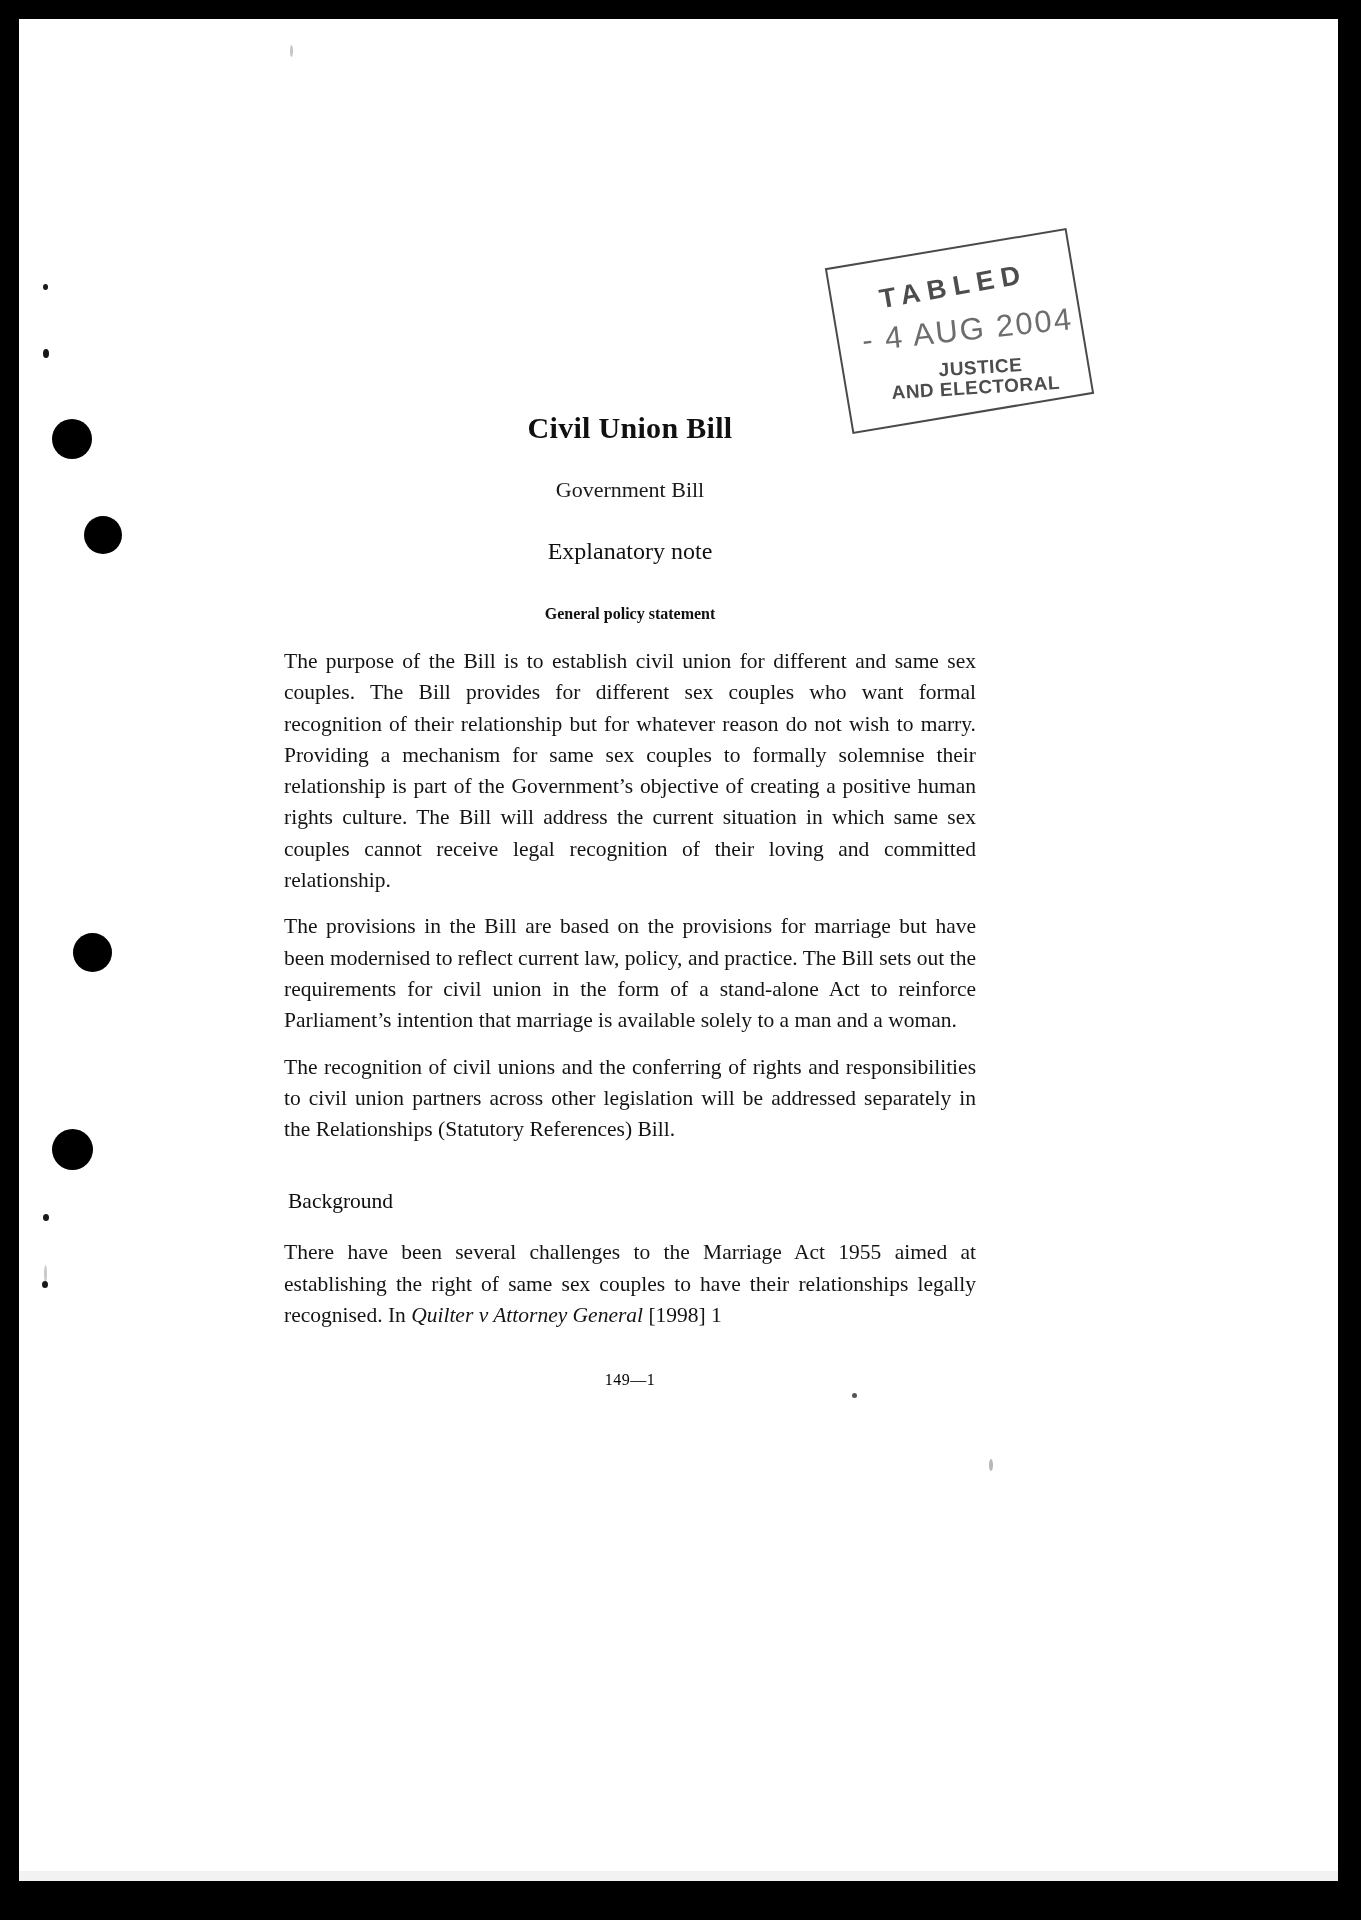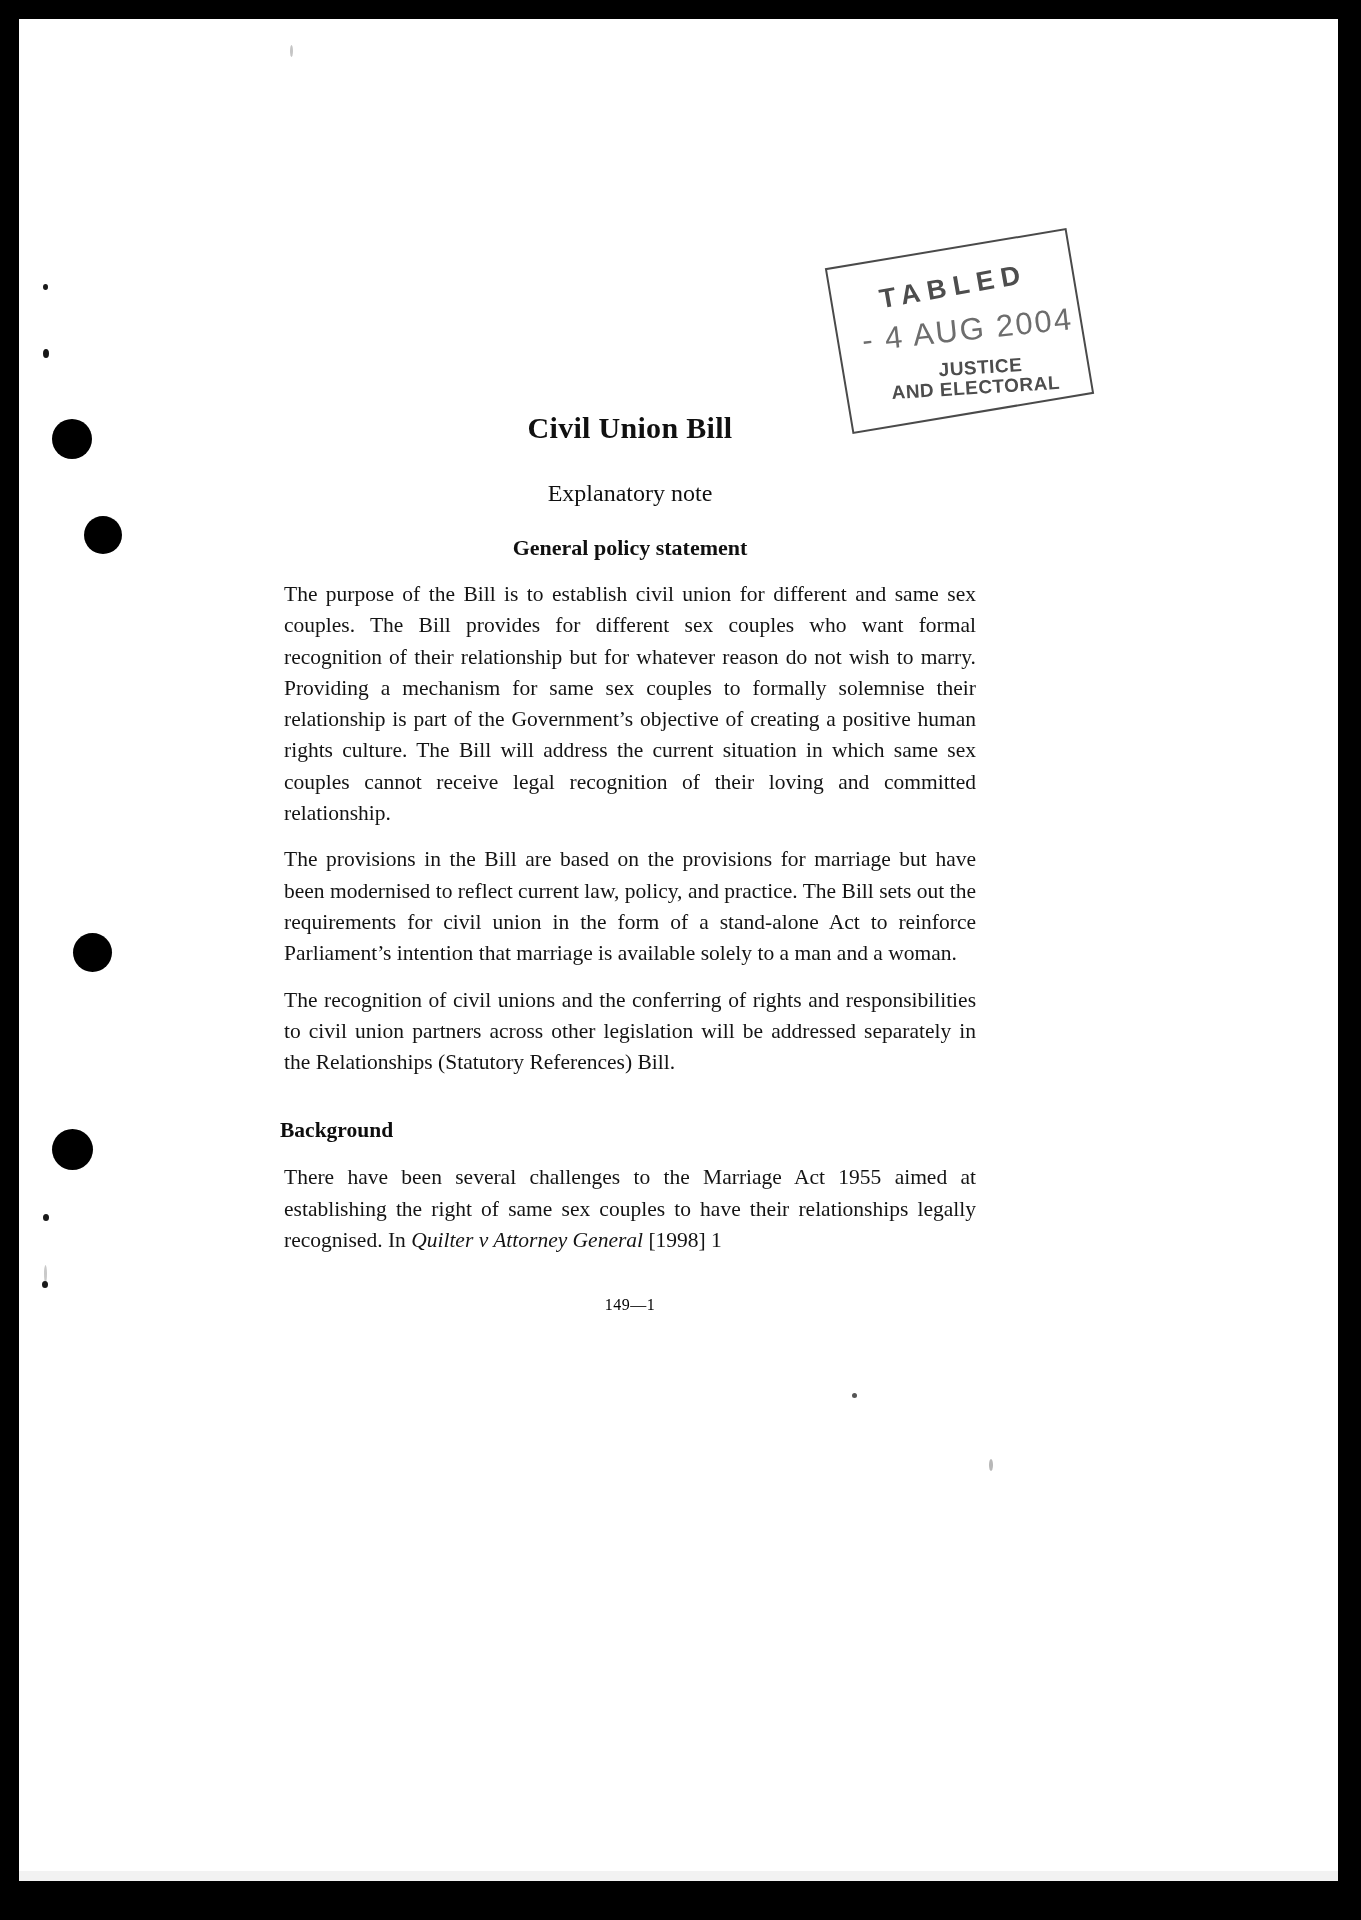--- a/index.html
+++ b/index.html
@@ -148,46 +148,46 @@
   #explanatory-note {
     margin: 0;
     padding-top: 35px;
     text-align: center;
     font-size: 24px;
     font-weight: normal;
     color: #101010;
   }
 
   #general-policy {
-    margin: 0;
+    margin: 12px;
     padding-top: 28px;
     text-align: center;
-    font-size: 22px;
+    font-size: 16px;
     font-weight: bold;
     color: #101010;
   }
 
   .para {
     margin: 4px;
     padding-top: 11px;
     text-align: justify;
     text-justify: inter-word;
     font-size: 21.5px;
     line-height: 31.3px;
     color: #141414;
     hyphens: none;
   }
   .para:first-of-type { padding-top: 14px; }
 
   .section-head {
-    margin: 0;
+    margin: 8px;
     padding-top: 36px;
     padding-bottom: 4px;
     font-size: 21.5px;
-    font-weight: bold;
+    font-weight: normal;
     color: #0d0d0d;
   }
 
   .italic { font-style: italic; }
 
   #footer {
     margin: 0;
     padding-top: 36px;
     text-align: center;
     font-size: 16px;
@@ -224,20 +224,21 @@
           <span class="l1">JUSTICE</span>
           <span class="l2">AND ELECTORAL</span>
         </div>
       </div>
     </div>
 
     <div id="doc">
 
       <h1 id="title">Civil Union Bill</h1>
 
+      <p id="subtitle">Government Bill</p>
 
       <h2 id="explanatory-note">Explanatory note</h2>
 
       <h3 id="general-policy">General policy statement</h3>
 
       <p class="para">The purpose of the Bill is to establish civil union for different and same sex couples. The Bill provides for different sex couples who want formal recognition of their relationship but for whatever reason do not wish to marry. Providing a mechanism for same sex couples to formally solemnise their relationship is part of the Government’s objective of creating a positive human rights culture. The Bill will address the current situation in which same sex couples cannot receive legal recognition of their loving and committed relationship.</p>
       <p class="para">The provisions in the Bill are based on the provisions for marriage but have been modernised to reflect current law, policy, and practice. The Bill sets out the requirements for civil union in the form of a stand-alone Act to reinforce Parliament’s intention that marriage is available solely to a man and a woman.</p>
       <p class="para">The recognition of civil unions and the conferring of rights and responsibilities to civil union partners across other legislation will be addressed separately in the Relationships (Statutory References) Bill.</p>
 
       <h3 class="section-head">Background</h3>

